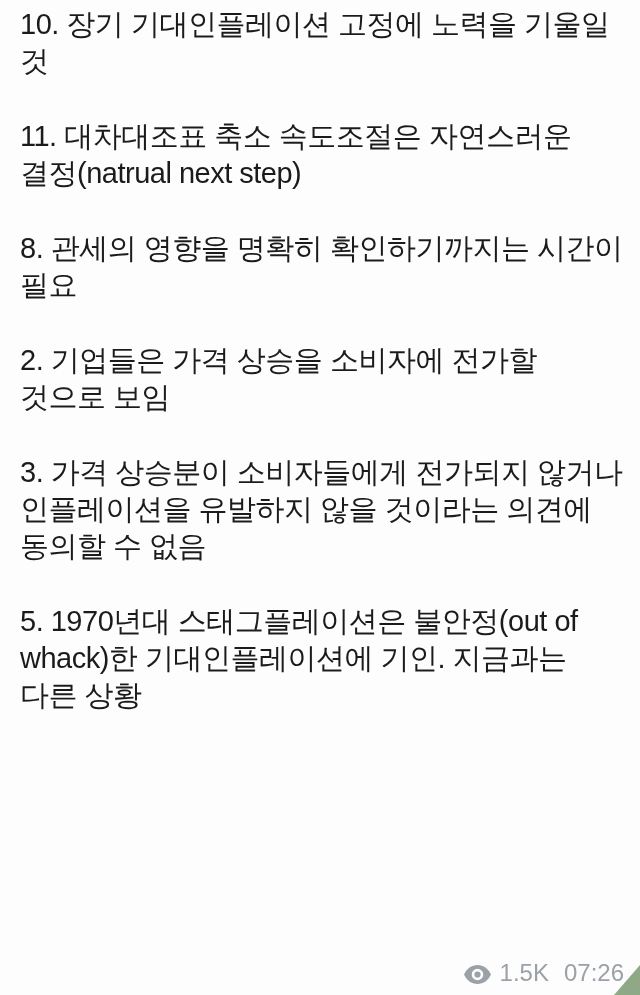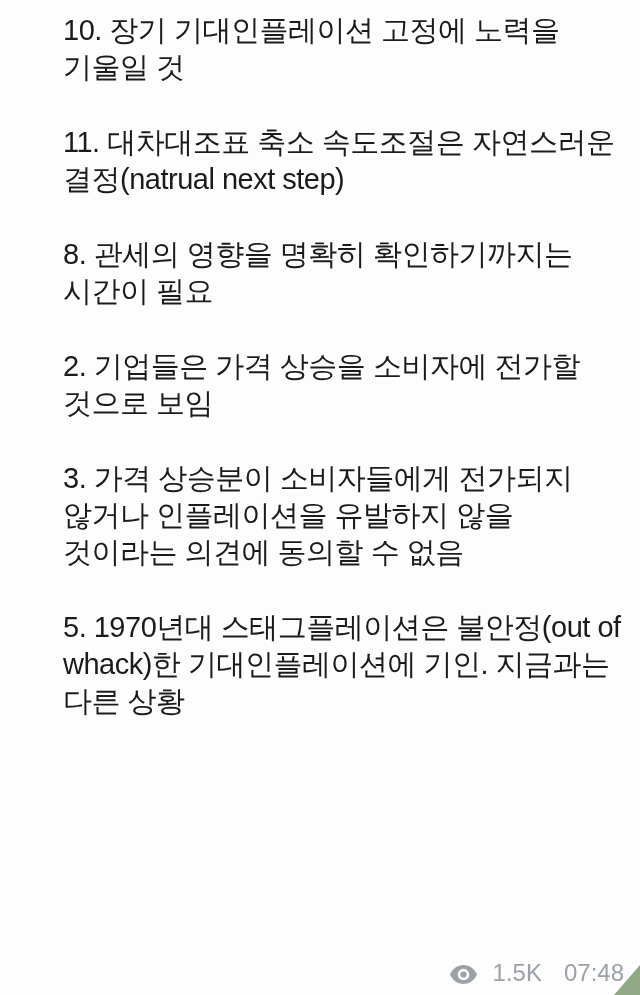--- a/index.html
+++ b/index.html
@@ -16,42 +16,41 @@
   }
   body {
     background: var(--background);
     font-family: "Liberation Sans", sans-serif;
     color: var(--text);
     position: relative;
   }
   .bubble {
     position: absolute;
     inset: 0;
-    padding: 12px 16px 0 20px;
-    margin-left: 43px;
+    padding: 6px 16px 0 20px;
   }
   .msg-text p {
     font-size: 29px;
     line-height: 37px;
     letter-spacing: -0.5px;
     font-weight: 400;
     margin: 0 0 38px 0;
     max-width: 606px;
     word-break: keep-all;
   }
   .msg-text p.speaker-header {
     margin-top: 66px;
   }
   .meta {
     position: absolute;
     right: 16px;
     bottom: 10px;
     display: flex;
     align-items: center;
-    gap: 16px;
+    gap: 9px;
     color: var(--meta);
     font-size: 24px;
     line-height: 24px;
   }
   .meta .eye {
     width: 27px;
     height: 19px;
     display: inline-block;
   }
   .meta .views { margin-right: 6px; }
@@ -80,17 +79,17 @@
   </div>
 
   <div class="meta">
     <span class="eye">
       <svg viewBox="0 0 27 19" width="27" height="19" aria-hidden="true">
         <path fill-rule="evenodd" d="M13.5 0C7.6 0 2.6 3.8 0 9.5 2.6 15.2 7.6 19 13.5 19S24.4 15.2 27 9.5C24.4 3.8 19.4 0 13.5 0zm0 15.3a5.8 5.8 0 1 1 0-11.6 5.8 5.8 0 0 1 0 11.6z" fill="#9ba1a7"></path>
         <circle cx="13.5" cy="9.5" r="3.1" fill="#9ba1a7"></circle>
       </svg>
     </span>
     <span class="views">1.5K</span>
-    <span class="time">07:48</span>
+    <span class="time">07:26</span>
   </div>
 </div>
 
 <div class="corner-triangle"></div>
 
 </body></html>

